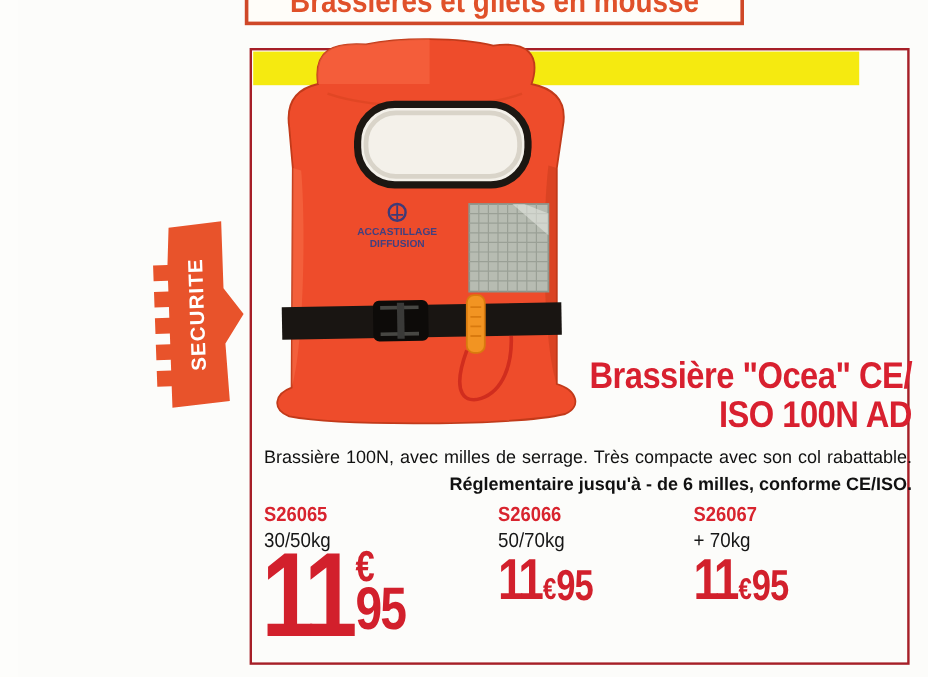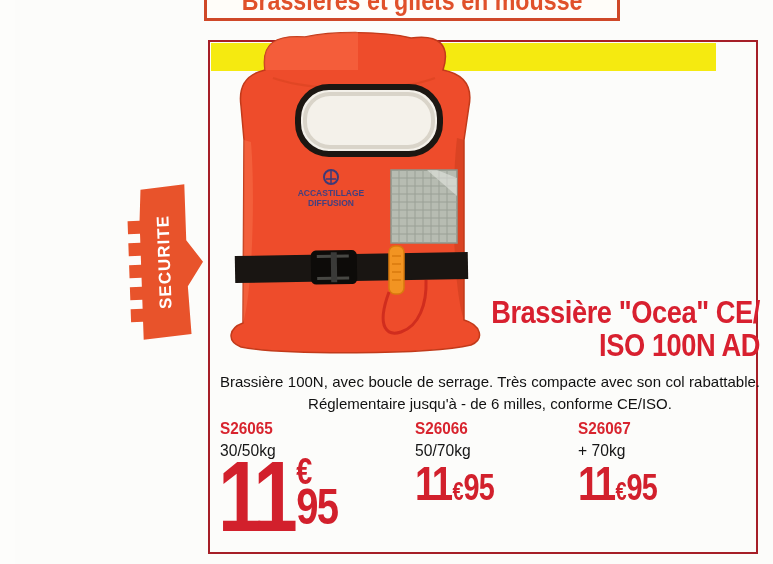--- a/index.html
+++ b/index.html
@@ -35,21 +35,21 @@
   .jacket{position:absolute;left:198px;top:30px;width:285px;height:325px;}
 
   
   .ptitle{position:absolute;right:28px;top:296px;width:330px;text-align:right;color:#d8202f;
     font-weight:bold;line-height:33px;font-size:31px;transform:scaleX(.88);transform-origin:right top;
     letter-spacing:-0.5px;}
 
   
   .desc{position:absolute;left:205px;top:371px;width:540px;color:#111;font-size:15px;line-height:22px;}
   .desc .l1{text-align:justify;text-align-last:justify;}
-  .desc .l2{text-align:center;}
+  .desc .l2{text-align:right;font-weight:bold;}
 
   
   .sku{position:absolute;top:419px;color:#d8242e;font-weight:bold;font-size:17px;
     transform:scaleX(.9);transform-origin:left top;white-space:nowrap;}
   .wgt{position:absolute;top:441px;color:#161616;font-size:17px;
     transform:scaleX(.92);transform-origin:left top;white-space:nowrap;}
   .c1{left:205px;} .c2{left:400px;} .c3{left:563px;}
 
   .price{color:#d2202c;font-weight:bold;}
   .price-lg{position:absolute;left:203px;top:457px;display:flex;align-items:flex-start;
@@ -133,21 +133,21 @@
     <path d="M179,226 h9 M179,234 h9 M179,242 h9 M179,250 h9" stroke="#d97a0e" stroke-width="1.5"></path>
     <path d="M176,262 C162,300 176,306 188,302 C206,296 214,274 213,250" fill="none" stroke="#d02d1e" stroke-width="3"></path>
   </svg>
 
   <div class="ptitle">
     <div>Brassière "Ocea" CE/</div>
     <div>ISO 100N AD</div>
   </div>
 
   <div class="desc">
-    <div class="l1">Brassière 100N, avec boucle de serrage. Très compacte avec son col rabattable.</div>
+    <div class="l1">Brassière 100N, avec milles de serrage. Très compacte avec son col rabattable.</div>
     <div class="l2">Réglementaire jusqu'à - de 6 milles, conforme CE/ISO.</div>
   </div>
 
   <div class="sku c1">S26065</div>
   <div class="sku c2">S26066</div>
   <div class="sku c3">S26067</div>
 
   <div class="wgt c1">30/50kg</div>
   <div class="wgt c2">50/70kg</div>
   <div class="wgt c3">+ 70kg</div>

